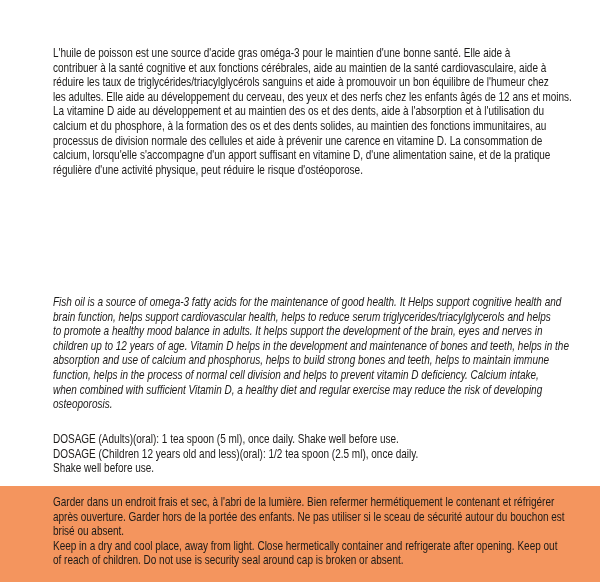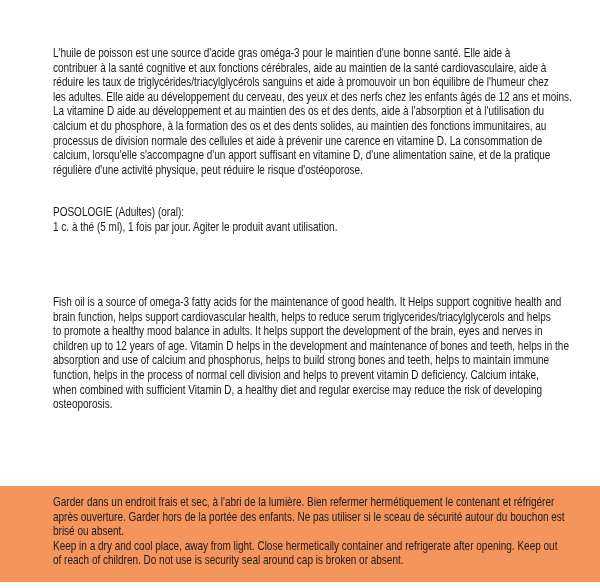--- a/index.html
+++ b/index.html
@@ -36,21 +36,21 @@
       width: 600px;
       white-space: normal;
     }
     .line {
       display: block;
       white-space: nowrap;
     }
     #fr-desc { top: 26px; }
     #fr-dose-adults { top: 185px; }
     #fr-dose-kids { top: 229px; }
-    #en-desc { top: 275px; }
+    #en-desc { top: 275px; font-style: italic; }
     #en-dose { top: 412px; }
 
     .warning-box {
       position: absolute;
       left: 0;
       top: 466px;
       width: 600px;
       height: 96px;
       background: #f4955e;
     }
@@ -70,41 +70,42 @@
       <span class="line">réduire les taux de triglycérides/triacylglycérols sanguins et aide à promouvoir un bon équilibre de l'humeur chez</span>
       <span class="line">les adultes. Elle aide au développement du cerveau, des yeux et des nerfs chez les enfants âgés de 12 ans et moins.</span>
       <span class="line">La vitamine D aide au développement et au maintien des os et des dents, aide à l'absorption et à l'utilisation du</span>
       <span class="line">calcium et du phosphore, à la formation des os et des dents solides, au maintien des fonctions immunitaires, au</span>
       <span class="line">processus de division normale des cellules et aide à prévenir une carence en vitamine D. La consommation de</span>
       <span class="line">calcium, lorsqu'elle s'accompagne d'un apport suffisant en vitamine D, d'une alimentation saine, et de la pratique</span>
       <span class="line">régulière d'une activité physique, peut réduire le risque d'ostéoporose.</span>
     </div>
   </div>
 
-  <div class="text-block" id="fr-dose-adults">
-    <div class="cond">
-      <span class="line">POSOLOGIE (Adultes) (oral):</span>
-      <span class="line">1 c. à thé (5 ml), 1 fois par jour. Agiter le produit avant utilisation.</span>
-    </div>
-  </div>
 
 
   <div class="text-block" id="en-desc">
     <div class="cond">
       <span class="line">Fish oil is a source of omega-3 fatty acids for the maintenance of good health. It Helps support cognitive health and</span>
       <span class="line">brain function, helps support cardiovascular health, helps to reduce serum triglycerides/triacylglycerols and helps</span>
       <span class="line">to promote a healthy mood balance in adults. It helps support the development of the brain, eyes and nerves in</span>
       <span class="line">children up to 12 years of age. Vitamin D helps in the development and maintenance of bones and teeth, helps in the</span>
       <span class="line">absorption and use of calcium and phosphorus, helps to build strong bones and teeth, helps to maintain immune</span>
       <span class="line">function, helps in the process of normal cell division and helps to prevent vitamin D deficiency. Calcium intake,</span>
       <span class="line">when combined with sufficient Vitamin D, a healthy diet and regular exercise may reduce the risk of developing</span>
       <span class="line">osteoporosis.</span>
     </div>
   </div>
 
+  <div class="text-block" id="en-dose">
+    <div class="cond">
+      <span class="line">DOSAGE (Adults)(oral): 1 tea spoon (5 ml), once daily. Shake well before use.</span>
+      <span class="line">DOSAGE (Children 12 years old and less)(oral): 1/2 tea spoon (2.5 ml), once daily.</span>
+      <span class="line">Shake well before use.</span>
+    </div>
+  </div>
 
   <div class="warning-box">
     <div class="text-block">
       <div class="cond">
         <span class="line">Garder dans un endroit frais et sec, à l'abri de la lumière. Bien refermer hermétiquement le contenant et réfrigérer</span>
         <span class="line">après ouverture. Garder hors de la portée des enfants.  Ne pas utiliser si le sceau de sécurité autour du bouchon est</span>
         <span class="line">brisé ou absent.</span>
         <span class="line">Keep in a dry and cool place, away from light. Close hermetically container and refrigerate after opening. Keep out</span>
         <span class="line">of reach of children. Do not use is security seal around cap is broken or absent.</span>
       </div>

